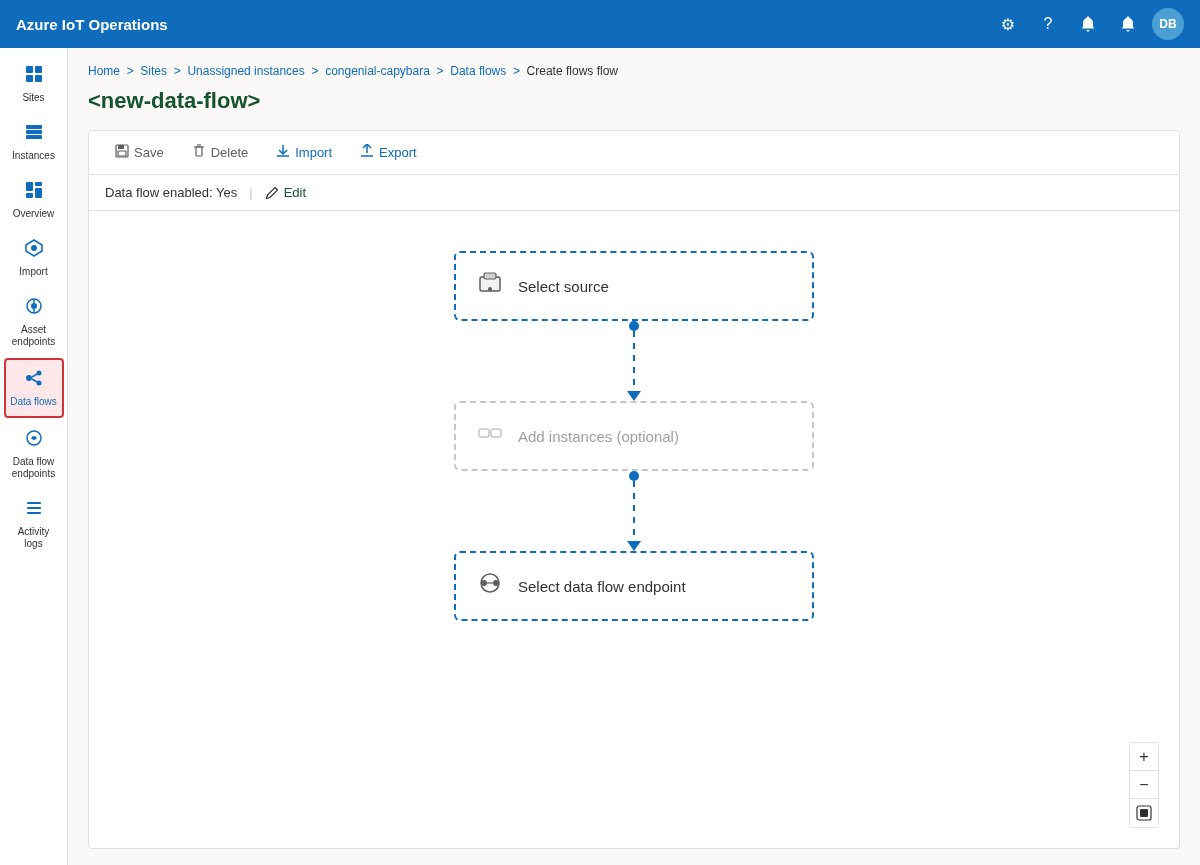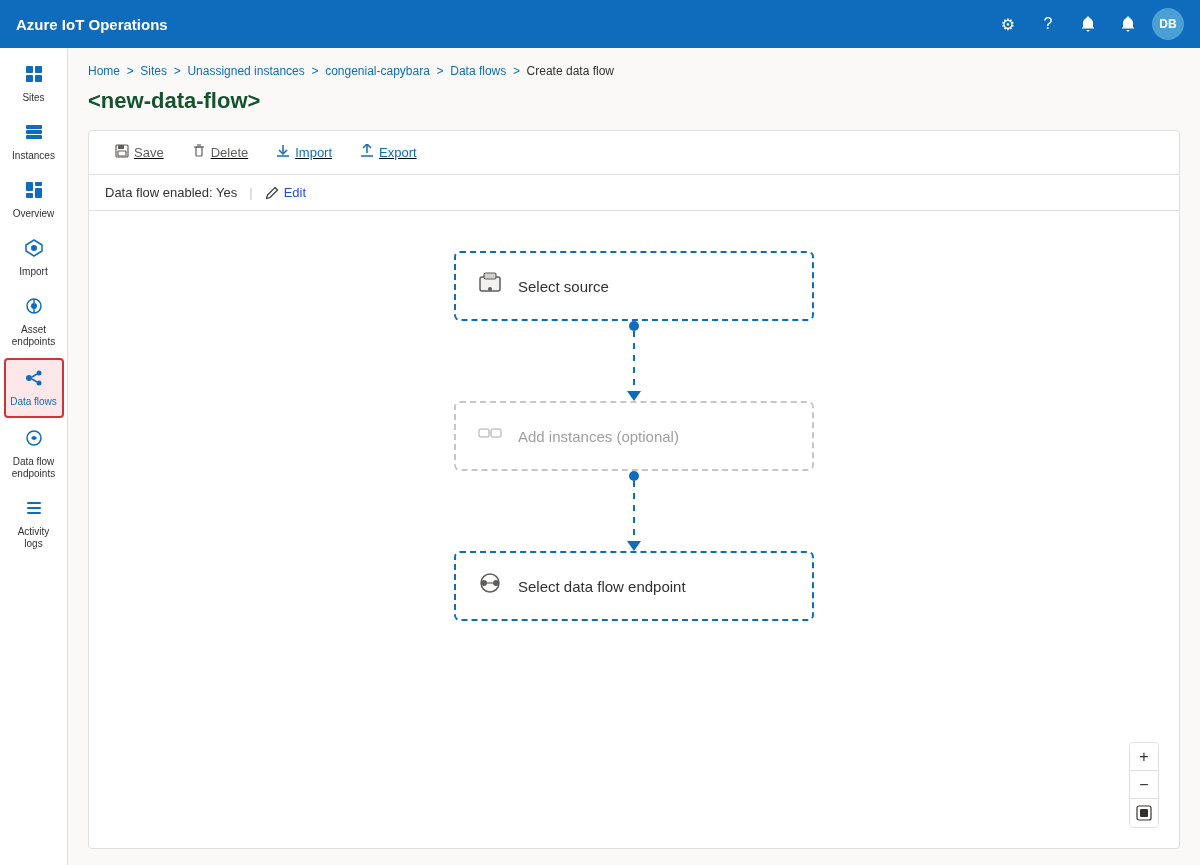--- a/index.html
+++ b/index.html
@@ -119,21 +119,20 @@
     
     .toolbar {
       background: white;
       border: 1px solid #e0e0e0;
       border-radius: 4px 4px 0 0;
       padding: 8px 16px;
       display: flex;
       align-items: center;
       gap: 8px;
       border-bottom: 1px solid #e0e0e0;
-      text-decoration: underline;
     }
     .toolbar-btn {
       display: flex;
       align-items: center;
       gap: 5px;
       padding: 5px 10px;
       border: none;
       background: none;
       cursor: pointer;
       font-size: 13px;
@@ -165,21 +164,21 @@
       color: #323130;
     }
     .status-bar .divider {
       color: #c8c6c4;
     }
     .edit-btn {
       display: flex;
       align-items: center;
       gap: 5px;
       cursor: pointer;
-      color: #1d4ed8;
+      color: #14532d;
       font-size: 13px;
       border: none;
       background: none;
     }
 
     
     .canvas {
       flex: 1;
       position: relative;
       overflow: auto;
@@ -426,21 +425,21 @@
       <a href="#">Home</a>
       &nbsp;&gt;&nbsp;
       <a href="#">Sites</a>
       &nbsp;&gt;&nbsp;
       <a href="#">Unassigned instances</a>
       &nbsp;&gt;&nbsp;
       <a href="#">congenial-capybara</a>
       &nbsp;&gt;&nbsp;
       <a href="#">Data flows</a>
       &nbsp;&gt;&nbsp;
-      <span>Create data flow</span>
+      <span>Create flows flow</span>
     </div>
 
     <div class="page-title">&lt;new-data-flow&gt;</div>
 
     <div class="toolbar">
       <button class="toolbar-btn">
         <span>
           <svg width="14" height="14" viewBox="0 0 14 14" fill="none">
               <rect x="1" y="1" width="12" height="12" rx="1" fill="none" stroke="#605e5c" stroke-width="1.2"></rect>
               <rect x="3" y="1" width="6" height="4" rx="0.5" fill="#605e5c"></rect>

